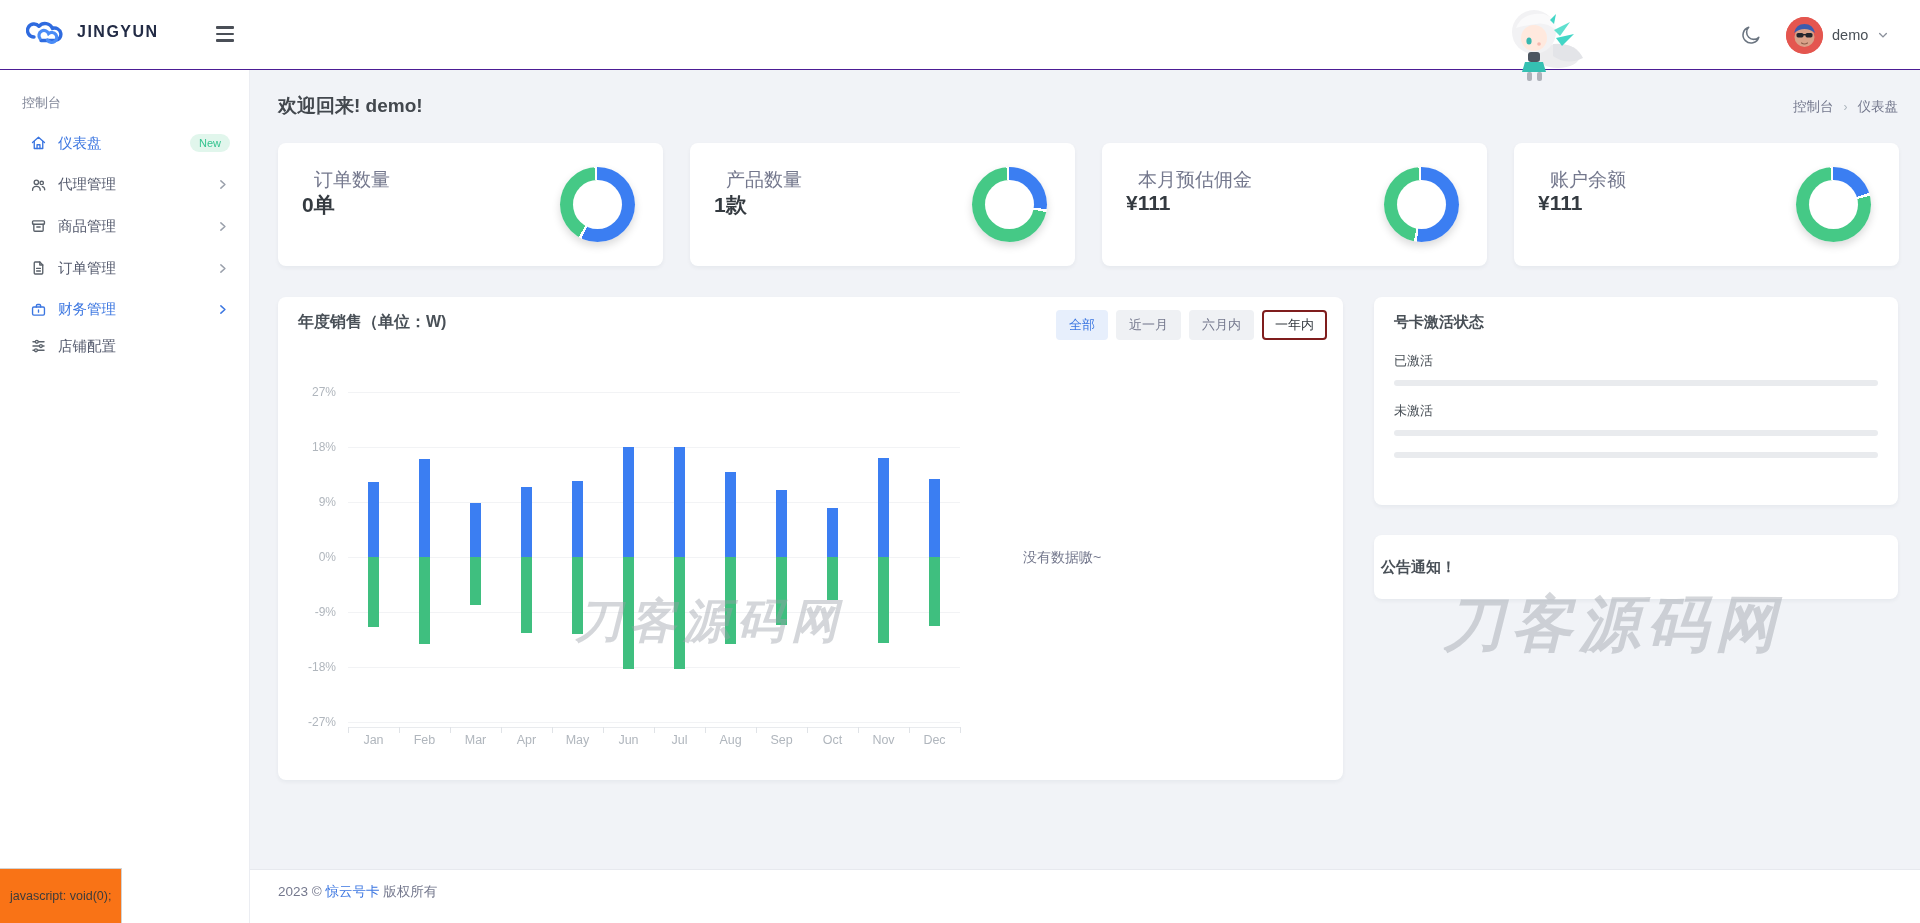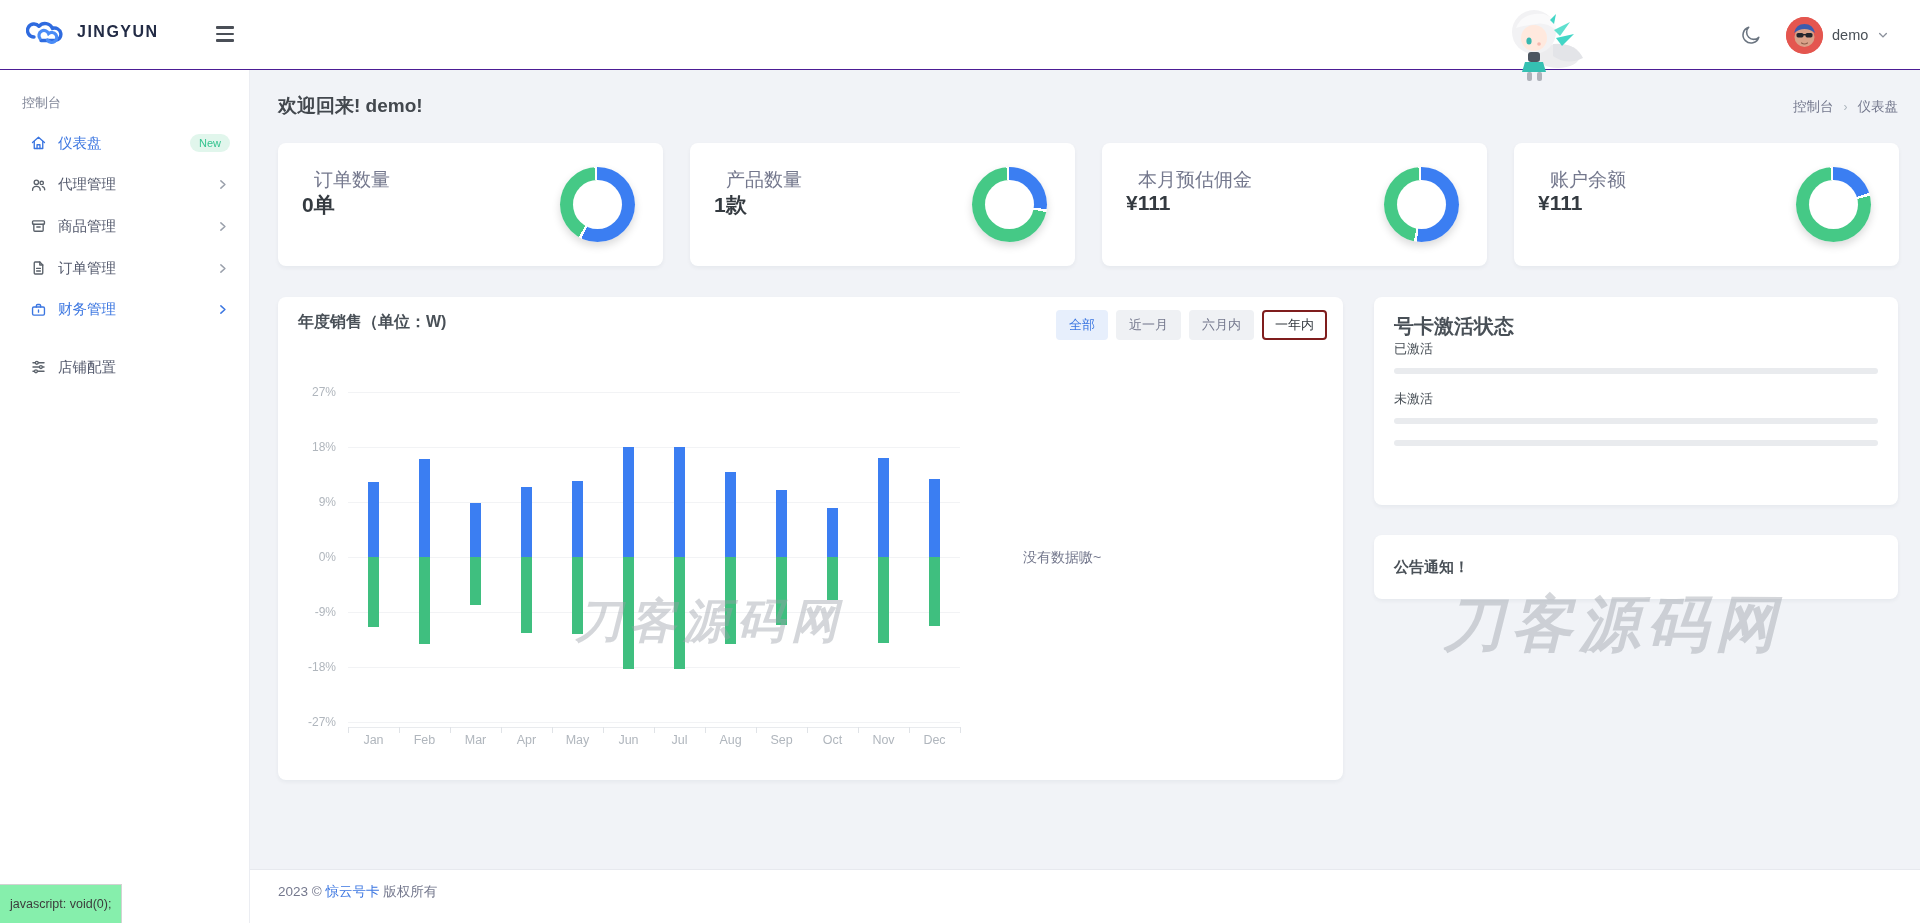--- a/index.html
+++ b/index.html
@@ -68,43 +68,43 @@
   .ytick { position:absolute; width:58px; text-align:right; font-size:12px; color:#b0b6bd; left:0; }
   .bar { position:absolute; width:11px; }
   .month-label { position:absolute; width:51px; text-align:center; font-size:12.5px; color:#b0b6bd; top:436px; }
   #x-axis-line { position:absolute; left:70px; top:430px; width:612px; height:1px; background:#e9ebee; }
   .x-tick { position:absolute; top:430px; width:1px; height:6px; background:#e0e3e7; }
   #chart-empty { position:absolute; left:745px; top:252px; font-size:14px; color:#74788d; }
 
   
   #activation-card { position:absolute; left:1374px; top:297px; width:524px; height:208px; background:#fff;
                      border-radius:8px; box-shadow:0 2px 4px rgba(15,34,58,.05); padding:16px 20px; }
-  #activation-title { font-size:20px; font-weight:bold; color:#495057; }
+  #activation-title { font-size:15px; font-weight:bold; color:#495057; margin-bottom:20px; }
   .progress-row { margin-bottom:16px; }
   .progress-label { font-size:13px; color:#495057; margin-bottom:10px; }
   .progress-track { width:100%; height:6px; border-radius:3px; background:#e9ebee; }
 
   #notice-card { position:absolute; left:1374px; top:535px; width:524px; height:64px; background:#fff;
                  border-radius:8px; box-shadow:0 2px 4px rgba(15,34,58,.05); display:flex; align-items:center;
-                 padding-left:20px; }
+                 padding-left:7px; }
   #notice-title { font-size:15px; font-weight:bold; color:#495057; }
 
   
   .watermark { position:absolute; font-weight:800; font-style:italic; letter-spacing:7px; color:#9aa0a8;
                opacity:.42; z-index:3; pointer-events:none; white-space:nowrap; }
   #watermark-chart { left:575px; top:590px; font-size:47px; }
   #watermark-right { left:1443px; top:584px; font-size:61px; }
 
   
   #footer { position:absolute; left:250px; top:869px; width:1670px; height:54px; background:#fff;
             border-top:1px solid #e7e9ee; }
   #footer-text { position:absolute; left:28px; top:13px; font-size:13.5px; color:#74788d; }
   #footer-text .footer-link { color:#3b76e1; cursor:pointer; }
-  #statusbar { position:absolute; left:0; bottom:0; background:#86efac; border:1px solid #d2d2d2;
-               border-left:none; border-bottom:none; padding:12px 10px; font-size:12.5px; color:#3c3c3c; z-index:9; }
+  #statusbar { position:absolute; left:0; bottom:0; background:#f97316; border:1px solid #d2d2d2;
+               border-left:none; border-bottom:none; padding:20px 10px; font-size:12.5px; color:#3c3c3c; z-index:9; }
 </style>
 </head>
 <body>
 
 <div id="page">
 
   <div id="header">
     <div id="logo">
       <span style="display:flex">
         <svg width="42" height="30" viewBox="0 0 42 30" fill="none">
@@ -237,21 +237,21 @@
               <path d="M10 10 v2.5"></path>
             </svg>
           </span>
           <span class="mi-label">财务管理</span>
           <span class="mi-arrow">
             <svg width="13" height="13" viewBox="0 0 16 16" fill="none" stroke="currentColor" stroke-width="1.8" stroke-linecap="round" stroke-linejoin="round">
               <path d="M6 3.5 L11 8 L6 12.5"></path>
             </svg>
           </span>
         </div>
-        <div class="menu-item" style="top: 276px; text-decoration: underline;">
+        <div class="menu-item" style="top: 255px; text-decoration: underline;">
           <span class="mi-icon">
             <svg width="17" height="17" viewBox="0 0 20 20" fill="none" stroke="currentColor" stroke-width="1.6" stroke-linecap="round" stroke-linejoin="round">
               <path d="M3.5 5 h13 M3.5 10 h13 M3.5 15 h13"></path>
               <circle cx="8" cy="5" r="1.7" fill="#fff"></circle>
               <circle cx="12.8" cy="10" r="1.7" fill="#fff"></circle>
               <circle cx="7" cy="15" r="1.7" fill="#fff"></circle>
             </svg>
           </span>
           <span class="mi-label">店铺配置</span>
         </div>

